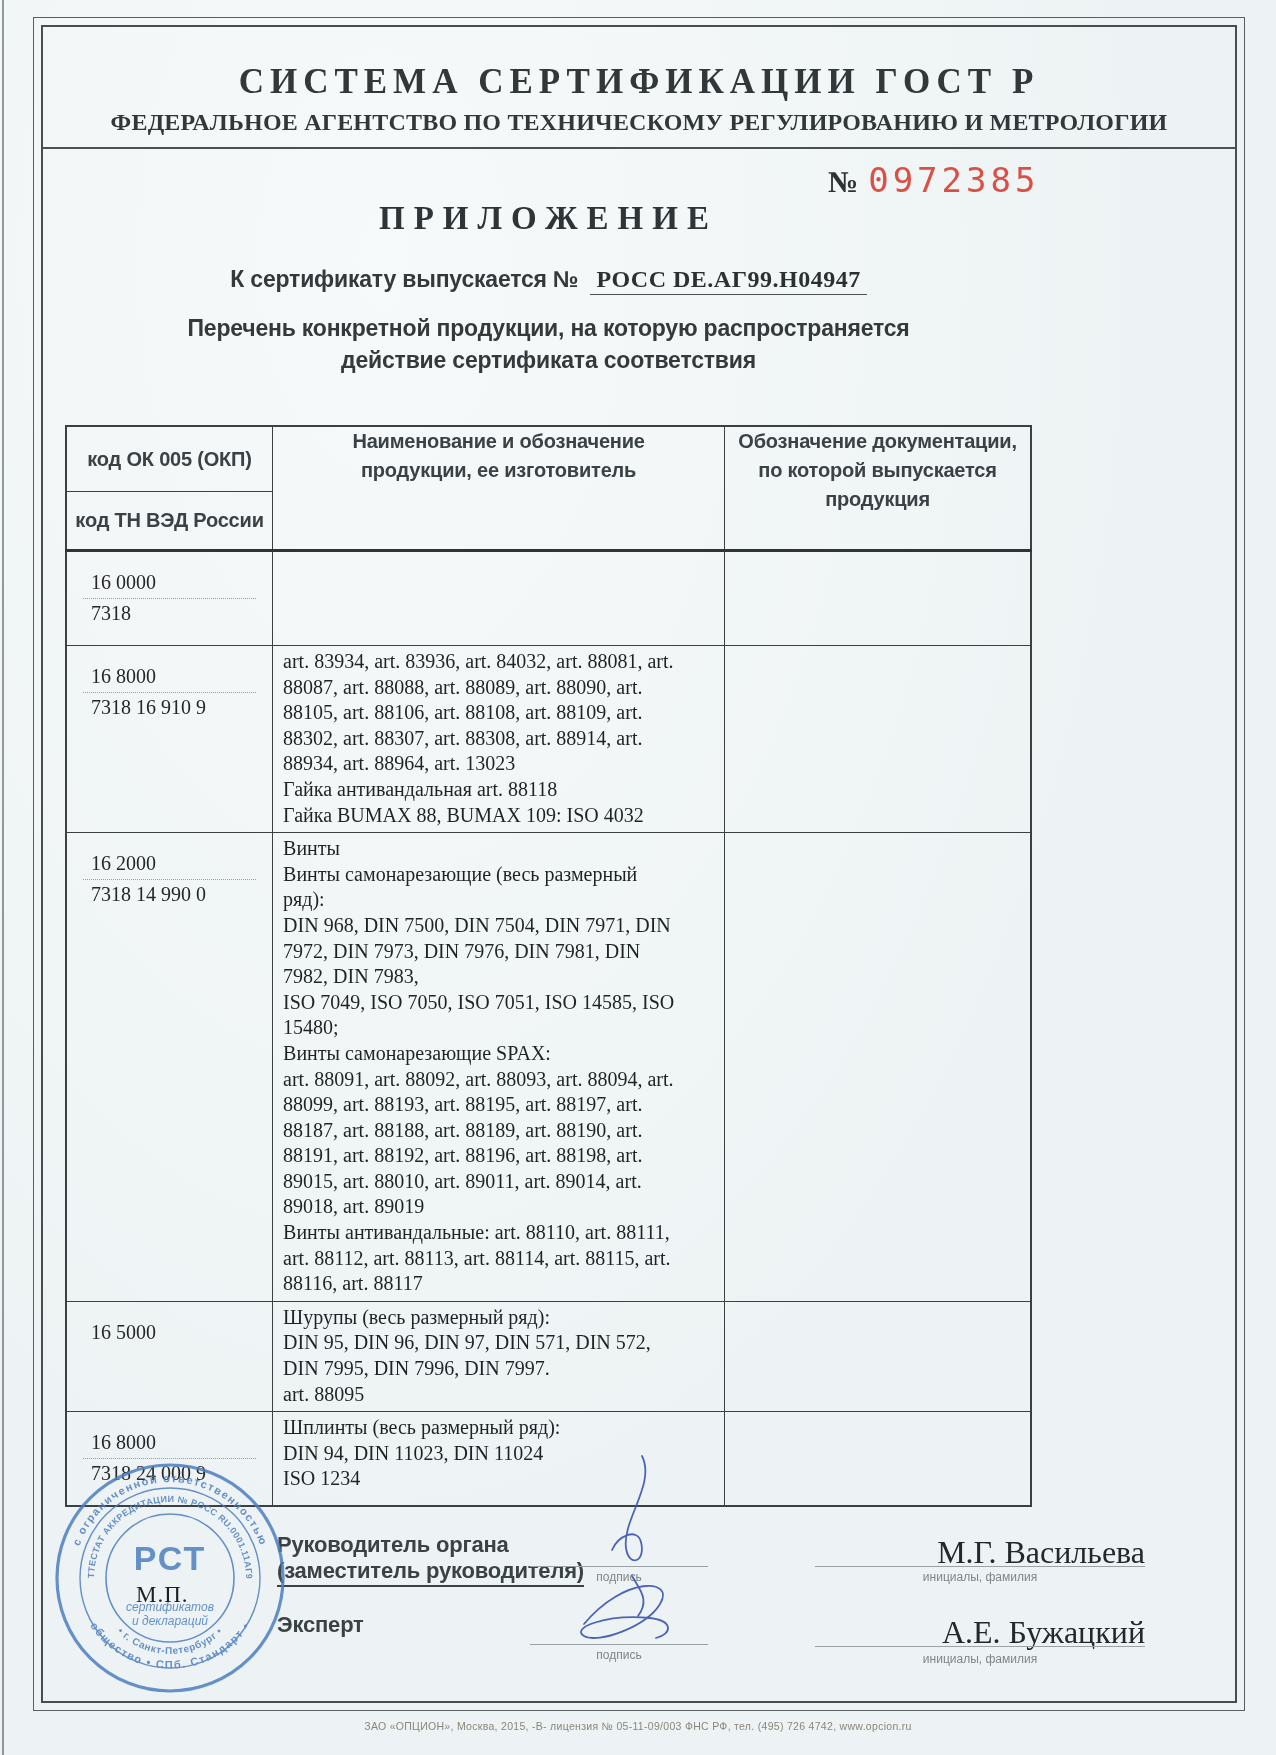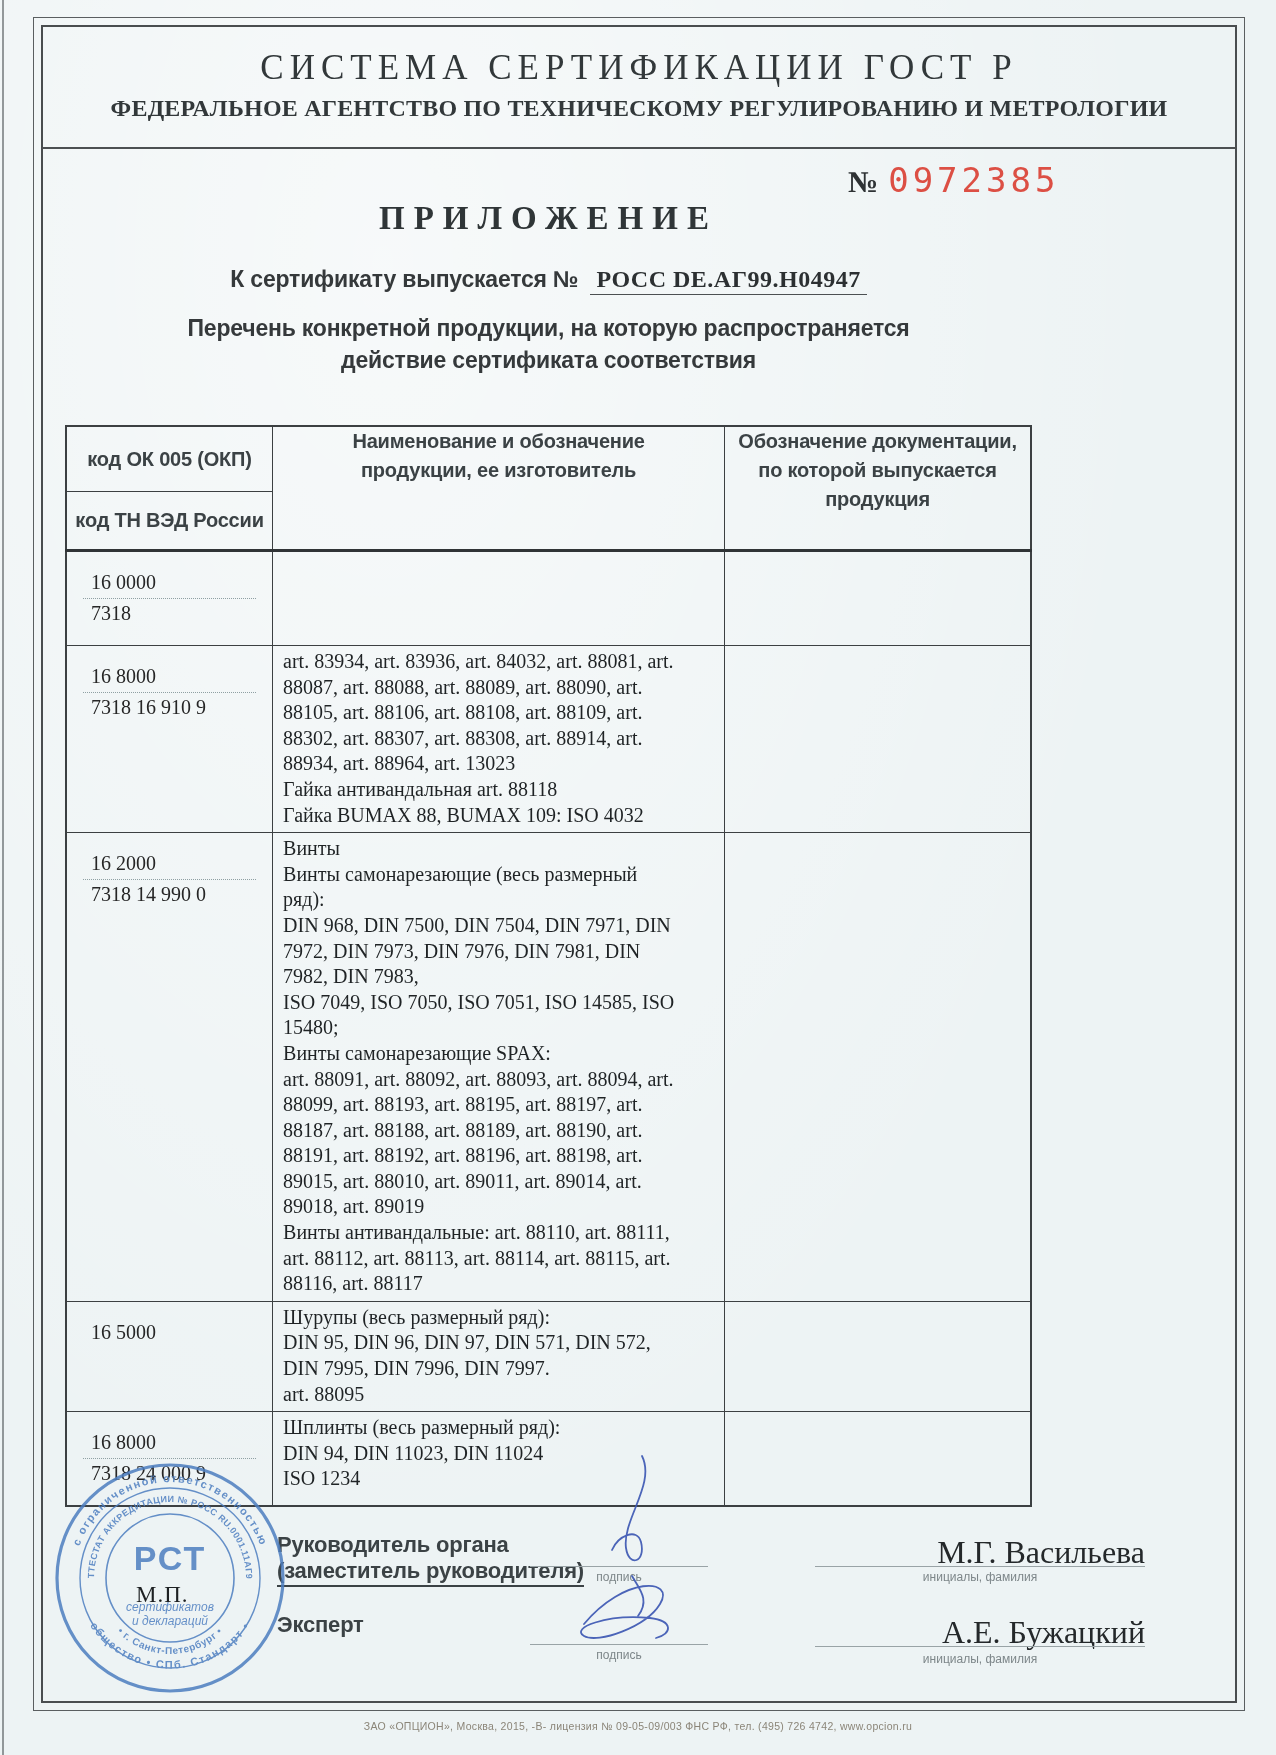--- a/index.html
+++ b/index.html
@@ -4,23 +4,23 @@
 <style>
   html,body{margin:0;padding:0;background:#e7edef;}
   .page{position:relative;width:1276px;height:1755px;overflow:hidden;
         background:radial-gradient(ellipse at 30% 15%, rgba(255,255,255,.55), rgba(255,255,255,0) 62%),#edf3f4;
         font-family:"Liberation Serif", serif;color:#262626;}
   .scan-edge{position:absolute;left:2px;top:0;bottom:0;width:2px;background:rgba(70,75,78,.55);}
   .frame-outer{position:absolute;left:33px;top:17px;right:31px;bottom:44px;border:1.5px solid #5a5e60;}
   .frame-inner{position:absolute;left:7px;top:7px;right:7px;bottom:7px;border:2.5px solid #494d4f;}
   .letterhead{position:absolute;left:42px;right:40px;top:26px;height:121px;text-align:center;
               border-bottom:2px solid #4c5052;}
-  .lh1{margin-top:22px;font-size:35px;font-weight:400;letter-spacing:6px;color:#32383a;}
+  .lh1{margin-top:36px;font-size:35px;font-weight:700;letter-spacing:6px;color:#32383a;}
   .lh2{margin-top:7px;font-size:24px;font-weight:700;letter-spacing:.2px;color:#32383a;}
-  .serial{position:absolute;left:848px;top:160px;white-space:nowrap;}
+  .serial{position:absolute;left:828px;top:160px;white-space:nowrap;}
   .serial-no{font-size:30px;font-weight:700;color:#2e3234;font-family:"Liberation Serif",serif;}
   .serial-digits{font-size:34px;font-family:"DejaVu Sans Mono",monospace;letter-spacing:4px;margin-left:10px;}
   .doc-title{position:absolute;left:65px;width:967px;top:200px;text-align:center;
              font-size:33px;font-weight:700;letter-spacing:9px;color:#2f3537;}
   .cert-line{position:absolute;left:65px;width:967px;top:266px;text-align:center;font-size:23px;}
   .cert-label{font-family:"Liberation Sans",sans-serif;font-weight:700;color:#35393b;letter-spacing:-.2px;}
   .cert-value{font-family:"Liberation Serif",serif;font-weight:700;font-size:24px;color:#2c3032;
               margin-left:12px;border-bottom:1.5px solid #4c5052;padding:0 6px 2px 6px;letter-spacing:.5px;}
   .desc{position:absolute;left:65px;width:967px;top:312px;text-align:center;
         font-family:"Liberation Sans",sans-serif;font-weight:700;font-size:23px;line-height:32px;
@@ -225,14 +225,14 @@
   <div class="mp-mark">М.П.</div>
 
   <svg class="ink" width="230" height="250" viewBox="0 0 230 250">
     <g fill="none" stroke="#3a55b2" stroke-width="1.8" stroke-linecap="round" opacity=".9">
       <path d="M 122,28 C 136,56 102,92 106,120 C 109,140 126,134 121,114 C 117,99 98,108 92,122"></path>
       <path d="M 112,148 C 120,162 130,172 118,188"></path>
       <path d="M 64,196 C 104,148 156,150 140,176 C 126,199 78,216 64,208 C 50,200 86,186 130,190 C 154,193 152,206 136,210"></path>
     </g>
   </svg>
 
-  <div class="footer">ЗАО «ОПЦИОН», Москва, 2015, -В-    лицензия № 09-05-09/003 ФНС РФ,  тел. (495) 726 4742, www.opcion.ru</div>
+  <div class="footer">ЗАО «ОПЦИОН», Москва, 2015, -В-    лицензия № 05-11-09/003 ФНС РФ,  тел. (495) 726 4742, www.opcion.ru</div>
 </div>
 
 </body></html>

